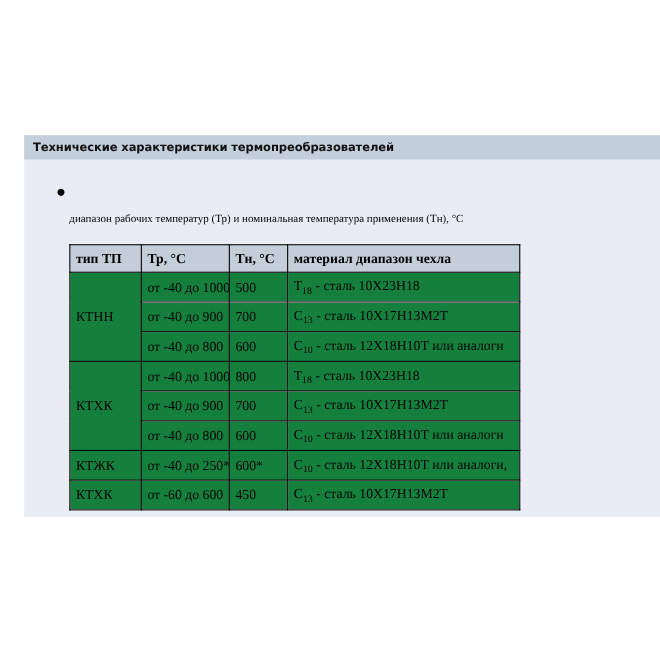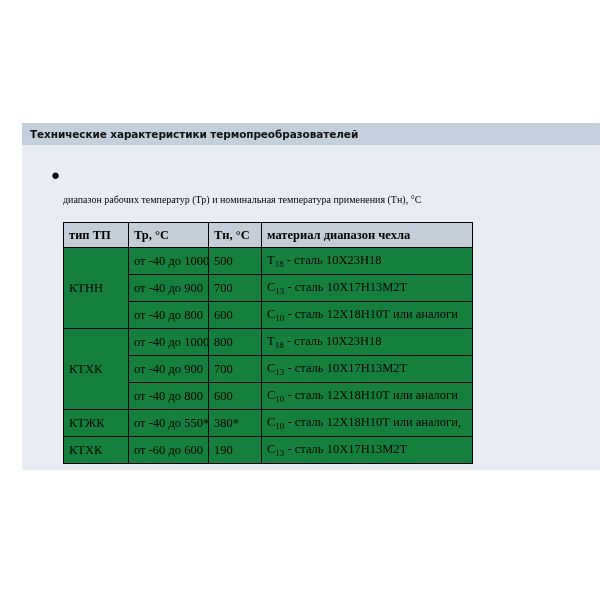--- a/index.html
+++ b/index.html
@@ -169,27 +169,27 @@
             <td>700</td>
             <td><span class="mat-code">C<sub>13</sub> - сталь 10Х17Н13М2Т</span></td>
           </tr>
           <tr>
             <td>от -40 до 800</td>
             <td>600</td>
             <td><span class="mat-code">C<sub>10</sub> - сталь 12Х18Н10Т или аналоги</span></td>
           </tr>
           <tr>
             <td class="type-cell" rowspan="1">КТЖК</td>
-            <td>от -40 до 550*</td>
-            <td>380*</td>
+            <td>от -40 до 250*</td>
+            <td>600*</td>
             <td><span class="mat-code">C<sub>10</sub> - сталь 12Х18Н10Т или аналоги,</span></td>
           </tr>
           <tr>
             <td class="type-cell" rowspan="1">КТХК</td>
             <td>от -60 до 600</td>
-            <td>190</td>
+            <td>450</td>
             <td><span class="mat-code">C<sub>13</sub> - сталь 10Х17Н13М2Т</span></td>
           </tr>
         </tbody>
     </table>
   </div>
 
 </div>
 
 </body></html>

